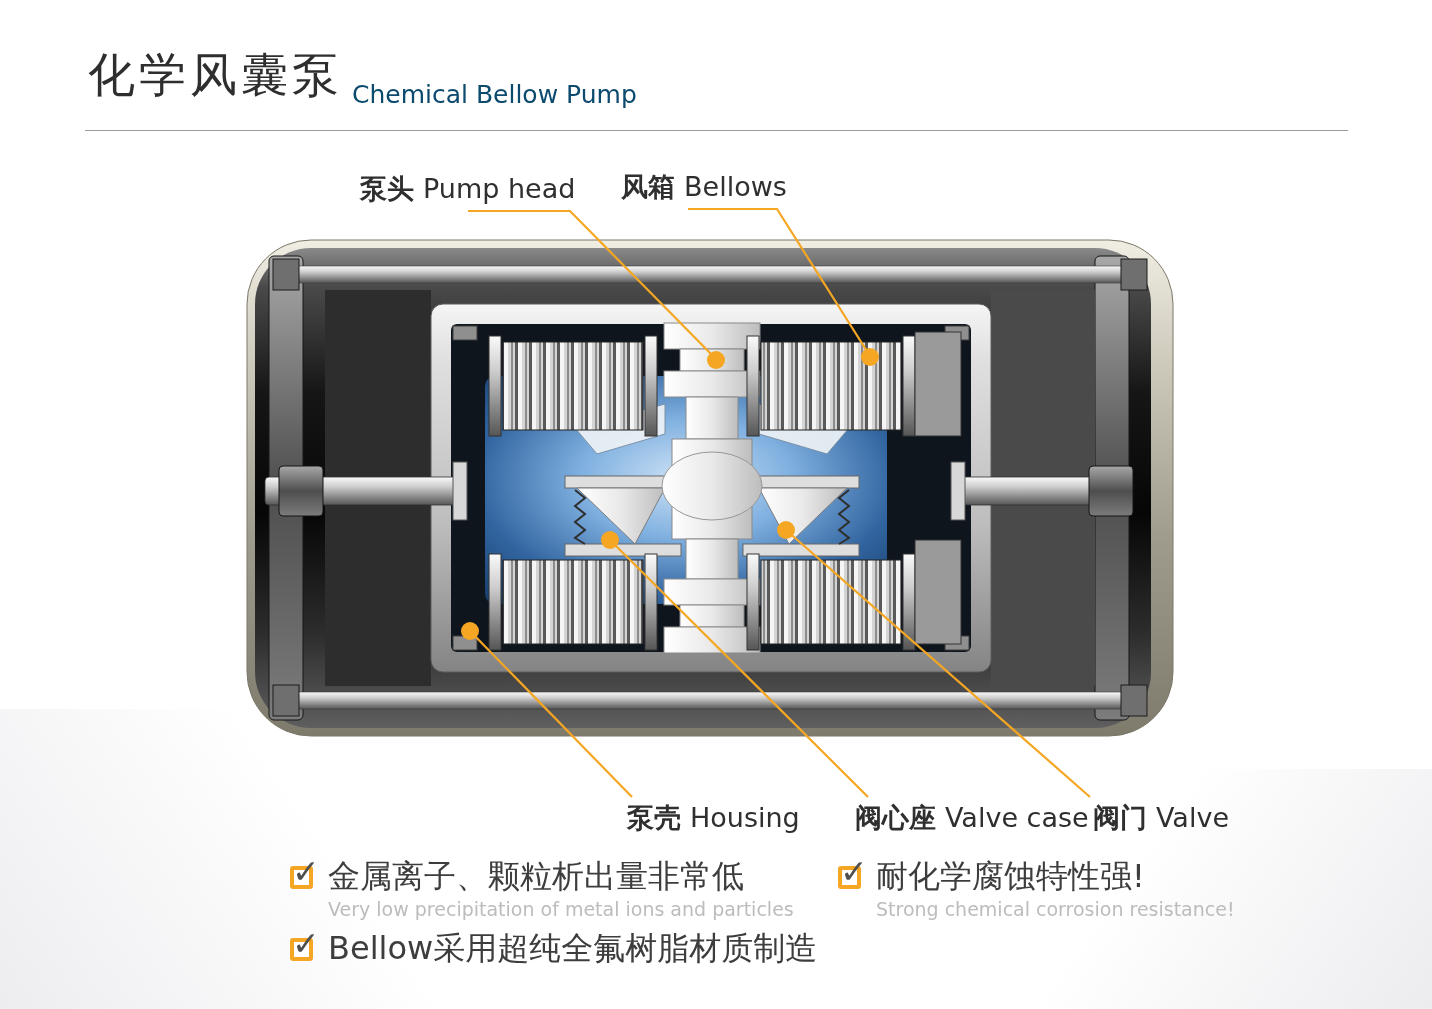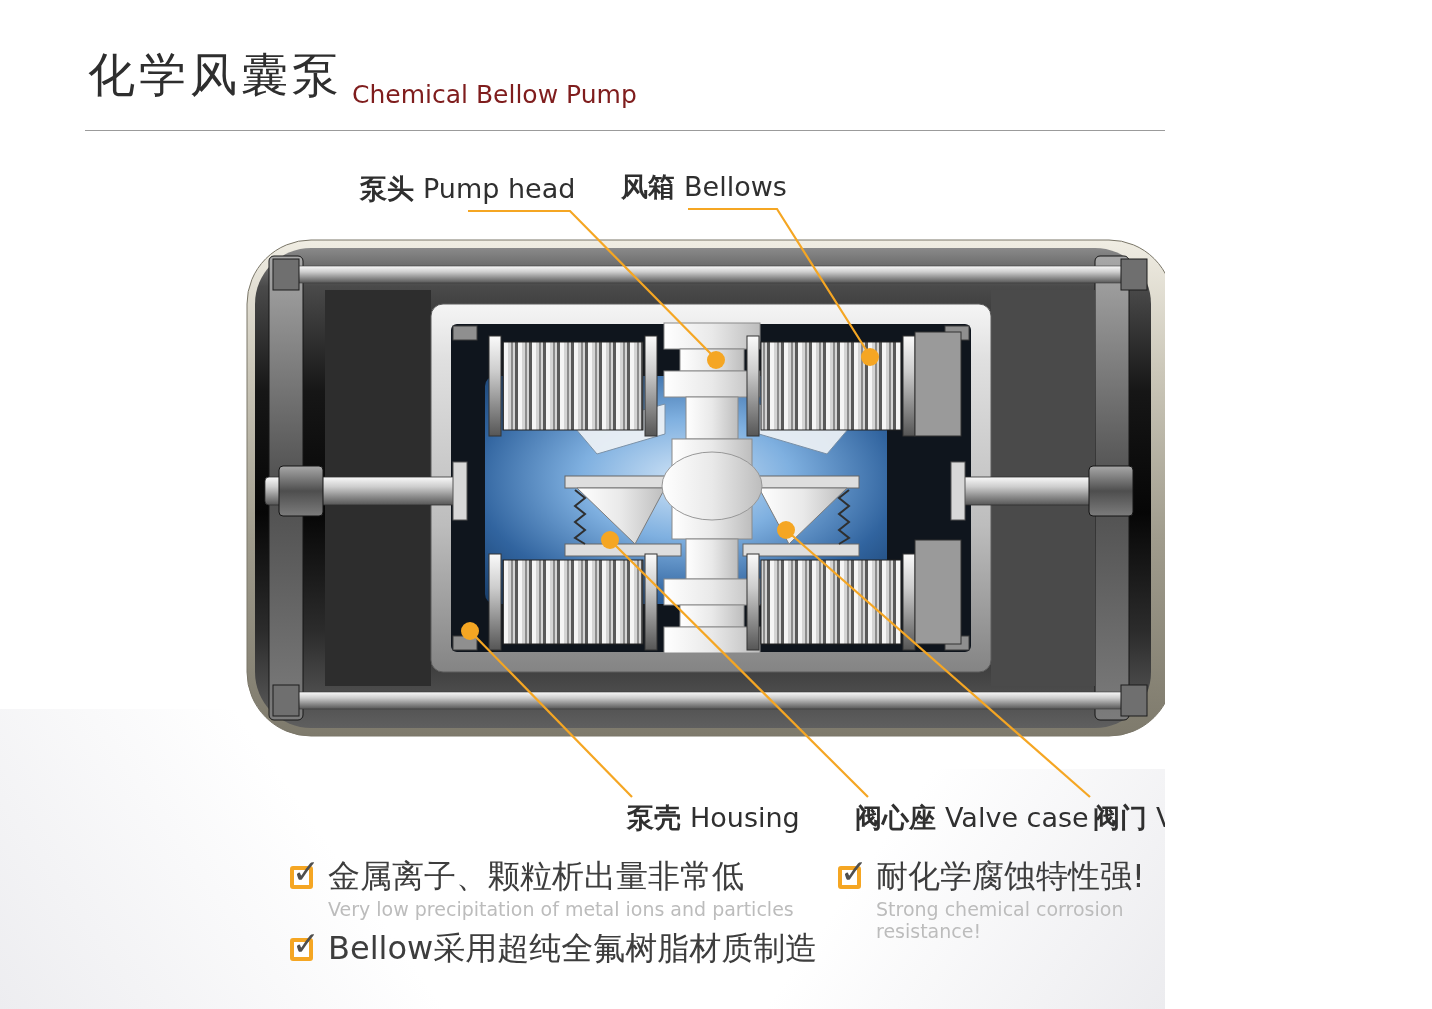--- a/index.html
+++ b/index.html
@@ -1,27 +1,27 @@
 <!DOCTYPE html>
 <html><head>
 <meta charset="utf-8">
 <style>
   * { margin:0; padding:0; box-sizing:border-box; }
   html,body { background:#ffffff; }
   body { font-family:"DejaVu Sans","Liberation Sans",sans-serif; }
-  .page { position:relative; width:1165px; height:1009px; background:#ffffff; overflow:hidden; }
+  .page { position:relative; width:1432px; height:1009px; background:#ffffff; overflow:hidden; }
 
   .bg-bl { position:absolute; left:0; bottom:0; width:780px; height:300px;
            background:linear-gradient(55deg,#ededf0 0%, rgba(255,255,255,0) 45%); }
   .bg-br { position:absolute; right:0; bottom:0; width:560px; height:240px;
            background:linear-gradient(305deg,#ececef 0%, rgba(255,255,255,0) 55%); }
 
   .title-zh { position:absolute; left:88px; top:44px; font-size:47px; font-weight:500;
               color:#2e2e2e; letter-spacing:4px; }
-  .title-en { position:absolute; left:352px; top:80px; font-size:25px; color:#7f1d1d; }
+  .title-en { position:absolute; left:352px; top:80px; font-size:25px; color:#0c4a6e; }
   .rule { position:absolute; left:85px; top:130px; width:1263px; height:1px; background:#9b9b9b; }
 
   .diagram-svg { position:absolute; left:235px; top:228px; }
   .overlay-svg { position:absolute; left:0; top:0; width:1432px; height:1009px;
                  pointer-events:none; z-index:5; }
 
   .callout { position:absolute; font-size:27px; color:#2f2f2f; white-space:nowrap; z-index:6; }
   .callout .zh { font-weight:600; }
   .callout .en { font-weight:400; margin-left:9px; }
 

